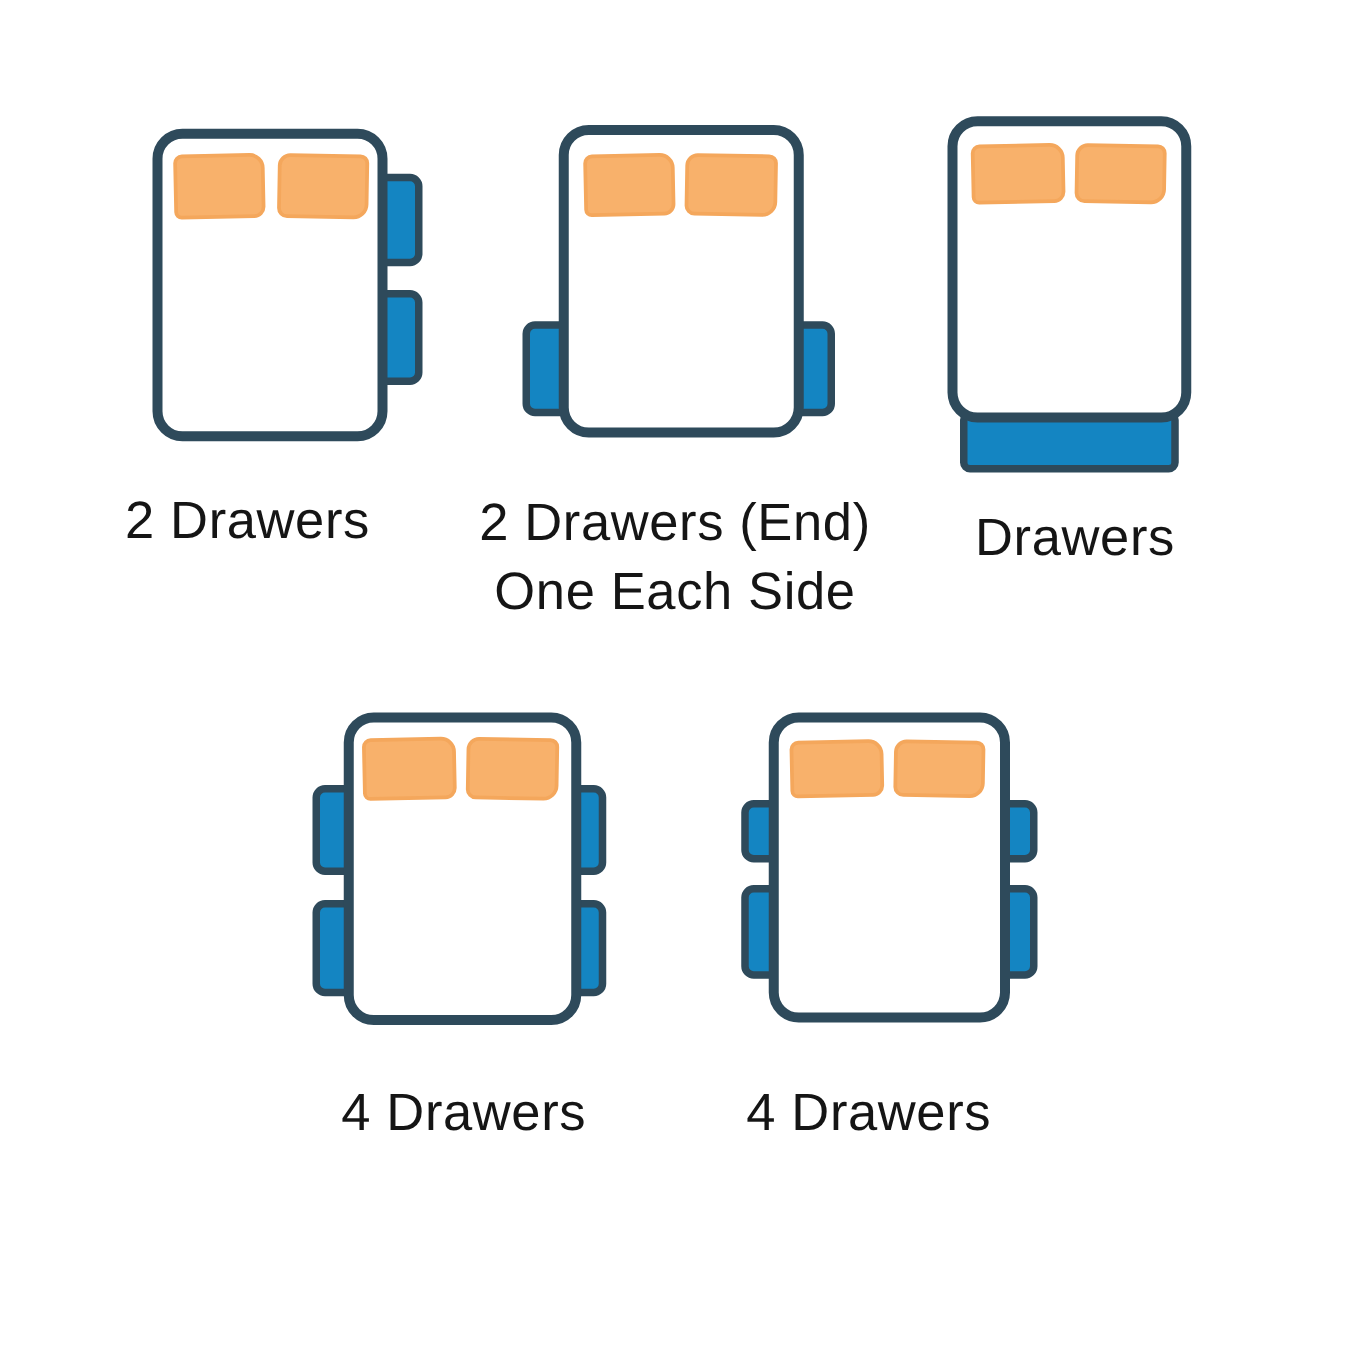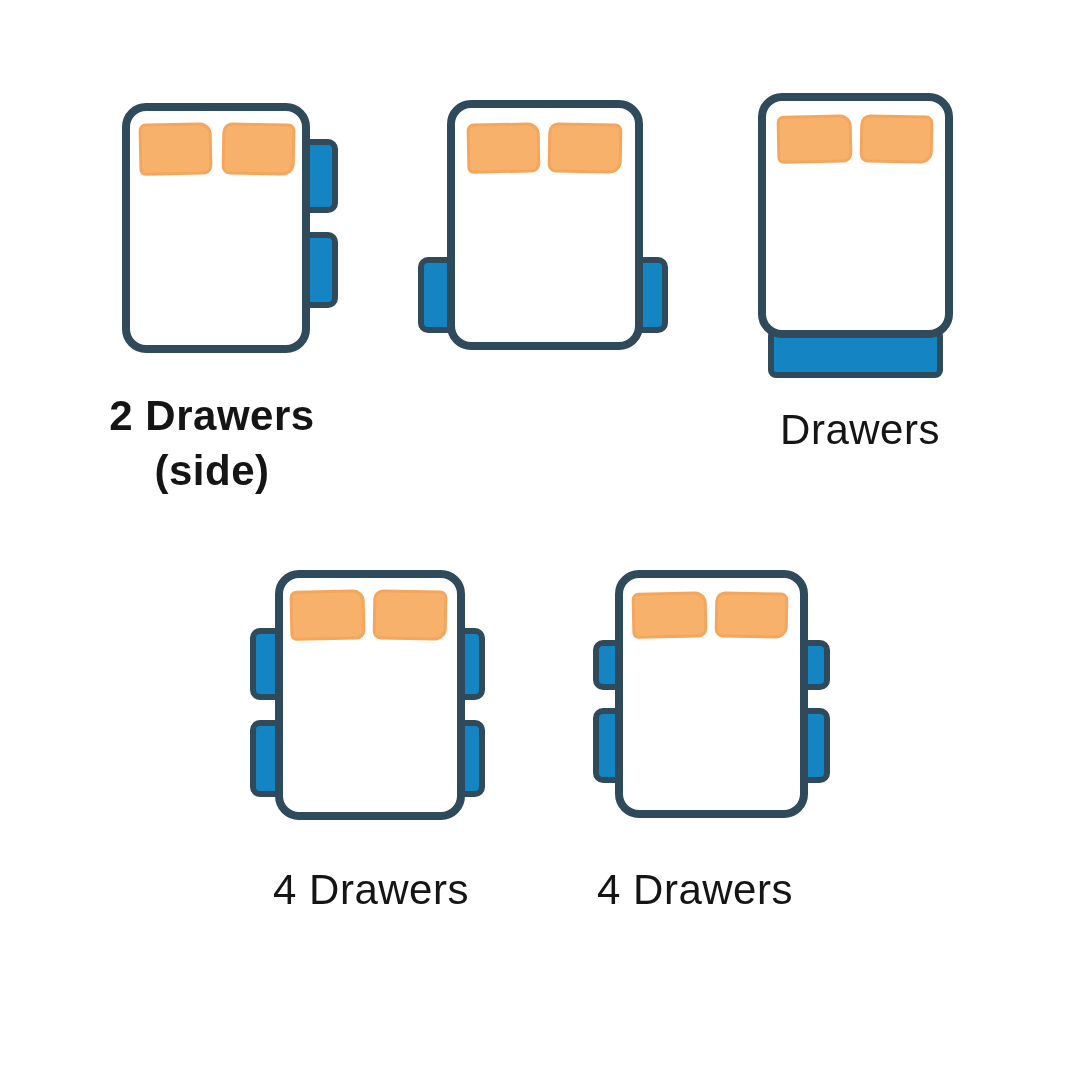--- a/index.html
+++ b/index.html
@@ -51,32 +51,35 @@
 <body>
 
 <div class="canvas">
 
   <div class="figure">
     <div class="drawer" style="left:298px;top:139px;width:40px;height:74px;"></div>
     <div class="drawer" style="left:298px;top:232px;width:40px;height:76px;"></div>
     <div class="bed" style="left:122px;top:103px;width:188px;height:250px;"></div>
     <div class="pillow tilt-a" style="left:139px;top:123px;width:73px;height:52px;"></div>
     <div class="pillow tilt-b" style="left:222px;top:123px;width:73px;height:52px;"></div>
-    <div class="label" style="left:52px;top:388px;width:320px;font-weight:bold;">
+    <div class="label" style="left:38px;top:388px;width:320px;">
       <div>2 Drawers</div>
-      <div>(side)</div>
     </div>
   </div>
 
   <div class="figure">
     <div class="drawer" style="left:418px;top:257px;width:42px;height:76px;"></div>
     <div class="drawer" style="left:626px;top:257px;width:42px;height:76px;"></div>
     <div class="bed" style="left:447px;top:100px;width:196px;height:250px;"></div>
     <div class="pillow tilt-a" style="left:467px;top:123px;width:73px;height:50px;"></div>
     <div class="pillow tilt-b" style="left:548px;top:123px;width:74px;height:50px;"></div>
+    <div class="label" style="left:360px;top:390px;width:360px;">
+      <div>2 Drawers (End)</div>
+      <div>One Each Side</div>
+    </div>
   </div>
 
   <div class="figure">
     <div class="drawer" style="left:768px;top:328px;width:175px;height:50px;border-radius:8px;"></div>
     <div class="bed" style="left:758px;top:93px;width:195px;height:245px;"></div>
     <div class="pillow tilt-a" style="left:777px;top:115px;width:75px;height:48px;"></div>
     <div class="pillow tilt-b" style="left:860px;top:115px;width:73px;height:48px;"></div>
     <div class="label" style="left:710px;top:402px;width:300px;">
       <div>Drawers</div>
     </div>

